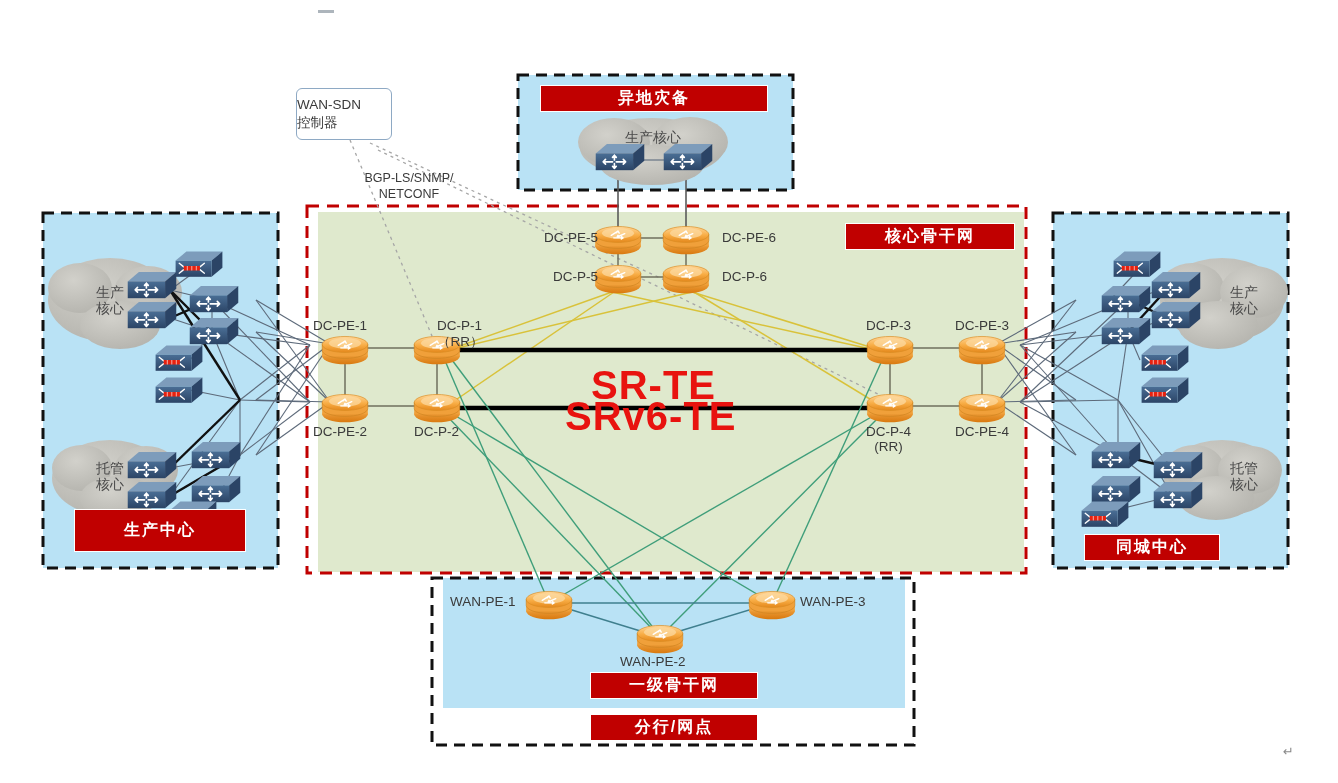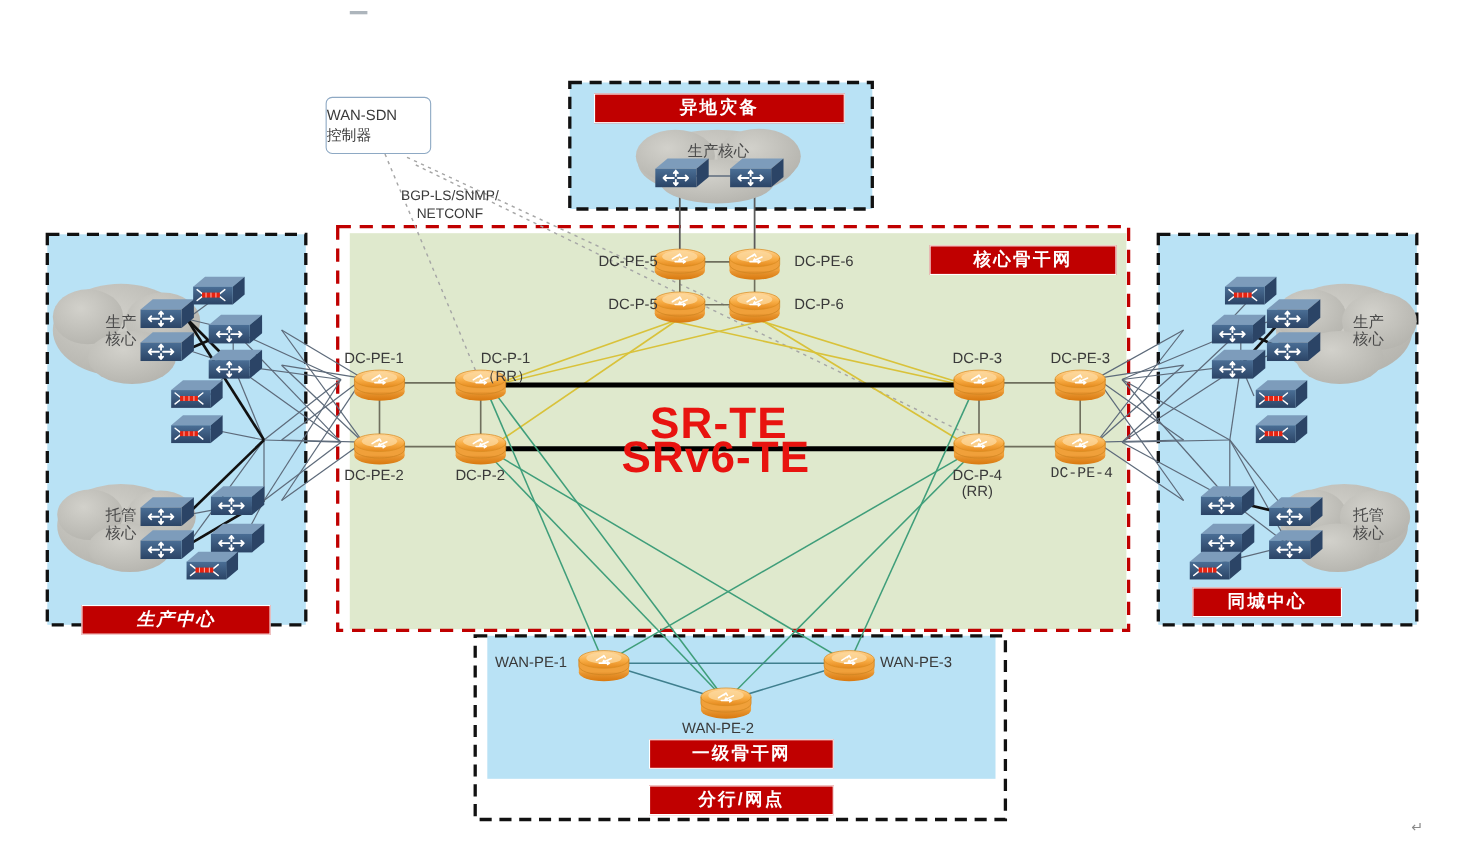--- a/index.html
+++ b/index.html
@@ -340,21 +340,21 @@
 
 <div class="protolbl" style="left:344px;top:170px;width:130px;">
   <div>BGP-LS/SNMP/</div>
   <div>NETCONF</div>
 </div>
 
 <div class="redbar" style="left:540px;top:85px;width:228px;height:27px;">异地灾备</div>
 
 <div class="redbar" style="left:845px;top:223px;width:170px;height:27px;">核心骨干网</div>
 
-<div class="redbar" style="left:74px;top:550px;width:172px;height:27px;font-style:italic;">生产中心</div>
+<div class="redbar" style="left:74px;top:509px;width:172px;height:43px;">生产中心</div>
 
 <div class="redbar" style="left:1084px;top:534px;width:136px;height:27px;">同城中心</div>
 
 <div class="redbar" style="left:590px;top:672px;width:168px;height:27px;">一级骨干网</div>
 
 <div class="redbar" style="left:590px;top:714px;width:168px;height:27px;">分行/网点</div>
 
 <div class="srte" style="left:591px;top:363px;font-size:40px;">SR-TE</div>
 <div class="srte" style="left:565px;top:394px;font-size:40px;">SRv6-TE</div>
 
@@ -405,21 +405,21 @@
       <div class="nodelbl" style="left: 866px; top: 318px;">
         <div>DC-P-3</div>
       </div>
       <div class="nodelbl" style="left: 955px; top: 318px;">
         <div>DC-PE-3</div>
       </div>
       <div class="nodelbl" style="left: 866px; top: 424px;">
         <div>DC-P-4</div>
         <div style="text-align: center;">(RR)</div>
       </div>
-      <div class="nodelbl" style="left: 955px; top: 424px; font-family: Liberation Mono, monospace;">
+      <div class="nodelbl" style="left: 955px; top: 424px;">
         <div>DC-PE-4</div>
       </div>
       <div class="nodelbl" style="left: 450px; top: 594px;">
         <div>WAN-PE-1</div>
       </div>
       <div class="nodelbl" style="left: 800px; top: 594px;">
         <div>WAN-PE-3</div>
       </div>
       <div class="nodelbl" style="left: 620px; top: 654px;">
         <div>WAN-PE-2</div>

